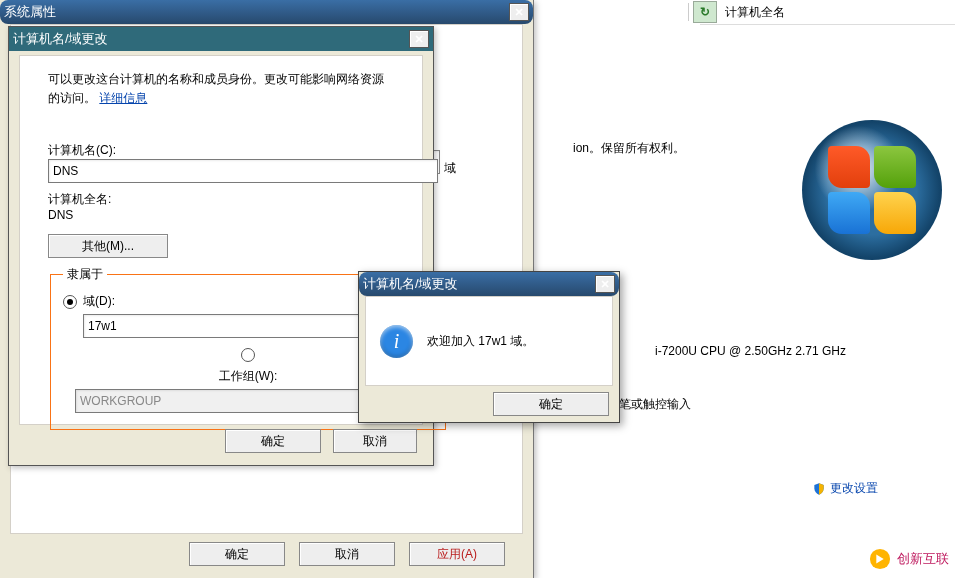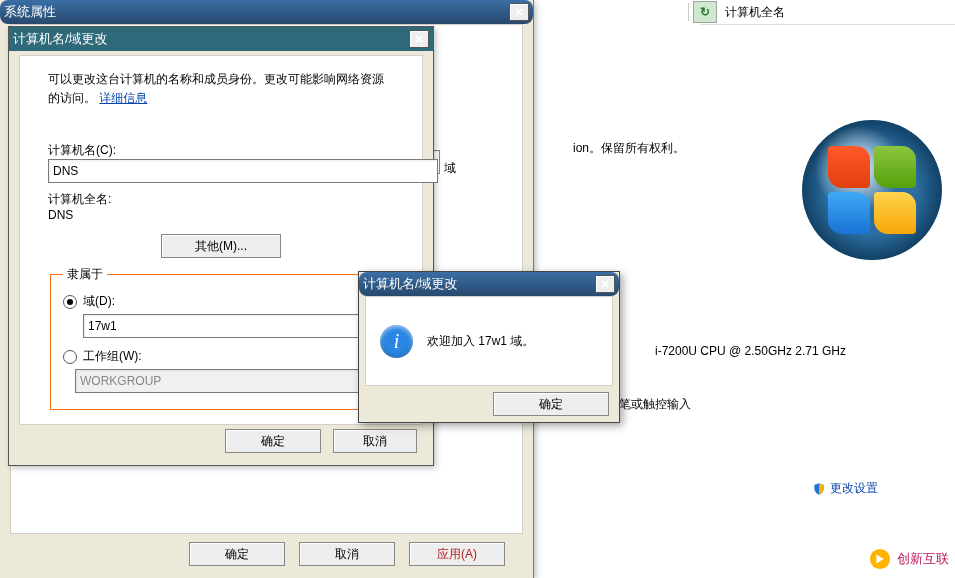--- a/index.html
+++ b/index.html
@@ -226,36 +226,36 @@
       <span>可以更改这台计算机的名称和成员身份。更改可能影响网络资源的访问。</span>
       <a>详细信息</a>
     </div>
 
     <div class="fieldlabel" style="margin-top:34px;">计算机名(C):</div>
     <input type="text" style="width: 380px;" value="DNS">
 
     <div class="fieldlabel" style="margin-top:8px;">计算机全名:</div>
     <div>DNS</div>
 
-    <div style="text-align:center; margin-top:12px;">
+    <div style="text-align:left; margin-top:12px;">
       <span class="btn" style="min-width:86px;">其他(M)...</span>
     </div>
 
     <fieldset style="margin-top:8px;">
       <legend>隶属于</legend>
 
       <div class="radio-row">
         <span class="radio">
             <span class="dot"></span>
           </span>
         <span>域(D):</span>
       </div>
       <input type="text" style="width: 340px; margin-left: 20px;" value="17w1">
 
-      <div class="radio-row" style="margin-top:10px;">
+      <div class="radio-row" style="margin-top:10px;flex-direction:column;">
         <span class="radio"></span>
         <span>工作组(W):</span>
       </div>
       <input type="text" disabled="" style="width: 340px; margin-left: 12px;" value="WORKGROUP">
     </fieldset>
   </div>
   <div id="nd-btnbar">
     <span class="btn">确定</span>
     <span class="btn" style="padding:0 10px;">取消</span>
   </div>

